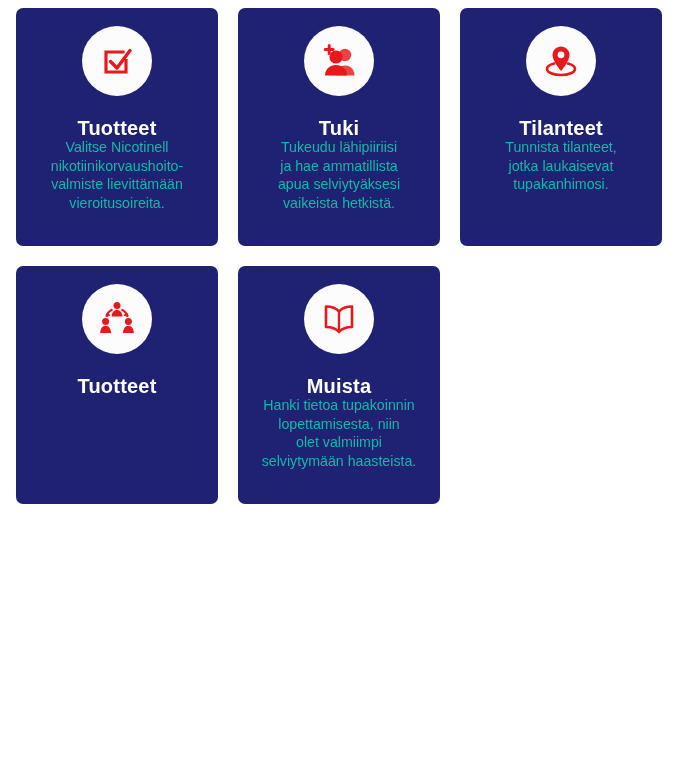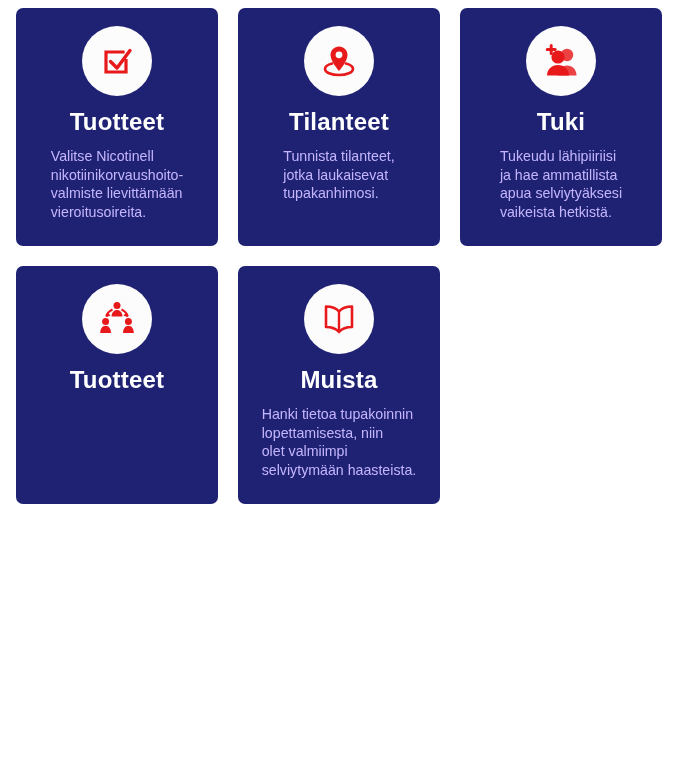--- a/index.html
+++ b/index.html
@@ -45,32 +45,32 @@
     background: #fcfcfc;
     display: flex;
     align-items: center;
     justify-content: center;
     flex: none;
   }
   .icon-circle svg {
     display: block;
   }
   .card-title {
-    margin-top: 14px;
+    margin-top: 22px;
     color: #ffffff;
-    font-size: 24px;
+    font-size: 20px;
     font-weight: bold;
     letter-spacing: .2px;
     line-height: 1;
   }
   .card-body {
-    margin-top: 13px;
-    color: #c4b5fd;
+    color: #14b8a6;
     font-size: 14.2px;
     line-height: 1.32;
+    text-align: center;
     padding: 0 10px;
     white-space: pre-line;
   }
 </style>
 </head>
 <body>
 
 <div id="board">
   <div class="grid">
 
@@ -86,46 +86,46 @@
 nikotiinikorvaushoito-
 valmiste lievittämään
 vieroitusoireita.</div>
     </div>
 
 
 
     <div class="card">
       <div class="icon-circle">
         <svg width="40" height="40" viewBox="0 0 40 40" aria-hidden="true">
-          <path d="M20 5.5 C15.3 5.5 11.5 9.3 11.5 14 C11.5 20.4 20 30 20 30 C20 30 28.5 20.4 28.5 14 C28.5 9.3 24.7 5.5 20 5.5 Z" fill="#e8191b"></path>
-          <circle cx="20" cy="13.8" r="3.4" fill="#fcfcfc"></circle>
-          <path d="M13.2 22.5 C8.8 23.6 6 25.6 6 27.9 C6 31.3 12.3 34 20 34 C27.7 34 34 31.3 34 27.9 C34 25.6 31.2 23.6 26.8 22.5" fill="none" stroke="#e8191b" stroke-width="2.6" stroke-linecap="round"></path>
-        </svg>
-      </div>
-      <div class="card-title">Tilanteet</div>
-      <div class="card-body">Tunnista tilanteet,
-jotka laukaisevat
-tupakanhimosi.</div>
-    </div>
-
-    <div class="card">
-      <div class="icon-circle">
-        <svg width="40" height="40" viewBox="0 0 40 40" aria-hidden="true">
           <path d="M10.2 4.5 V12.5 M6.2 8.5 H14.2" stroke="#e8191b" stroke-width="3" stroke-linecap="round"></path>
           <circle cx="26" cy="14" r="6.2" fill="#e8191b" opacity="0.82"></circle>
           <path d="M16.5 34.5 C16.5 28.5 20.6 24.5 26 24.5 C31.4 24.5 35.5 28.5 35.5 34.5 Z" fill="#e8191b" opacity="0.82"></path>
           <circle cx="17" cy="16" r="6.6" fill="#e8191b"></circle>
           <path d="M6 34.5 C6 28.2 10.7 24 17 24 C23.3 24 28 28.2 28 34.5 Z" fill="#e8191b"></path>
         </svg>
       </div>
       <div class="card-title">Tuki</div>
       <div class="card-body">Tukeudu lähipiiriisi
 ja hae ammatillista
 apua selviytyäksesi
 vaikeista hetkistä.</div>
+    </div>
+
+    <div class="card">
+      <div class="icon-circle">
+        <svg width="40" height="40" viewBox="0 0 40 40" aria-hidden="true">
+          <path d="M20 5.5 C15.3 5.5 11.5 9.3 11.5 14 C11.5 20.4 20 30 20 30 C20 30 28.5 20.4 28.5 14 C28.5 9.3 24.7 5.5 20 5.5 Z" fill="#e8191b"></path>
+          <circle cx="20" cy="13.8" r="3.4" fill="#fcfcfc"></circle>
+          <path d="M13.2 22.5 C8.8 23.6 6 25.6 6 27.9 C6 31.3 12.3 34 20 34 C27.7 34 34 31.3 34 27.9 C34 25.6 31.2 23.6 26.8 22.5" fill="none" stroke="#e8191b" stroke-width="2.6" stroke-linecap="round"></path>
+        </svg>
+      </div>
+      <div class="card-title">Tilanteet</div>
+      <div class="card-body">Tunnista tilanteet,
+jotka laukaisevat
+tupakanhimosi.</div>
     </div>
 
     <div class="card">
       <div class="icon-circle">
         <svg width="40" height="40" viewBox="0 0 40 40" aria-hidden="true">
           <path d="M15.5 10.5 C12 12 10 14.5 9.3 17.5" fill="none" stroke="#e8191b" stroke-width="2.1"></path>
           <path d="M10.6 13.5 L9 18.3 L13.6 16.4 Z" fill="#e8191b"></path>
           <path d="M24.5 10.5 C28 12 30 14.5 30.7 17.5" fill="none" stroke="#e8191b" stroke-width="2.1"></path>
           <path d="M29.4 13.5 L31 18.3 L26.4 16.4 Z" fill="#e8191b"></path>
           <circle cx="20" cy="6.6" r="3.5" fill="#e8191b"></circle>

